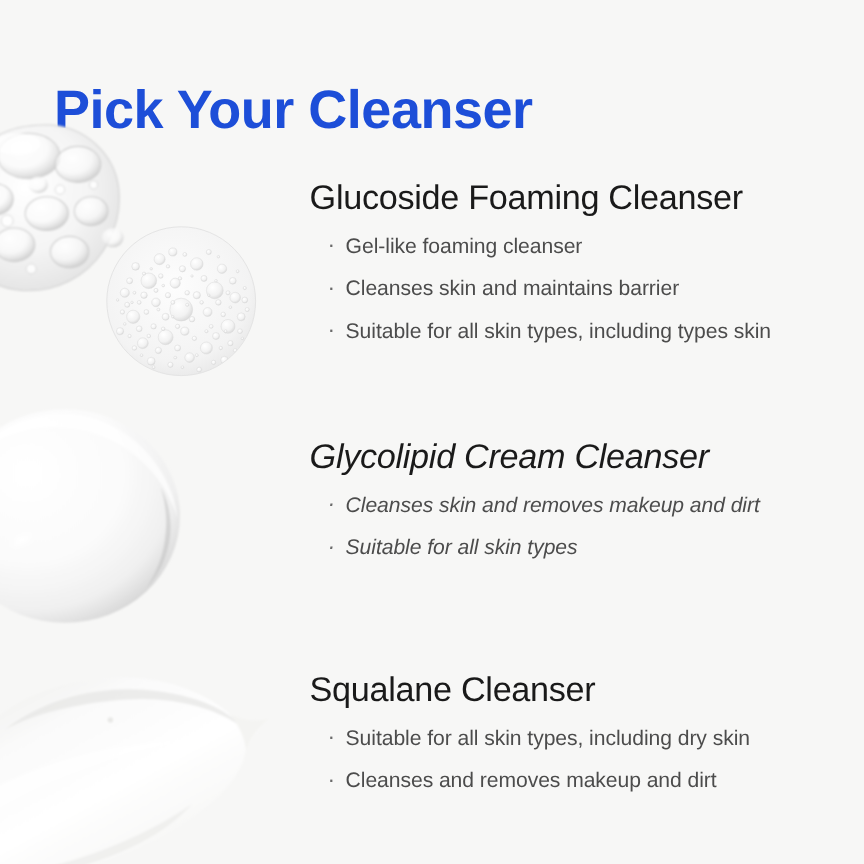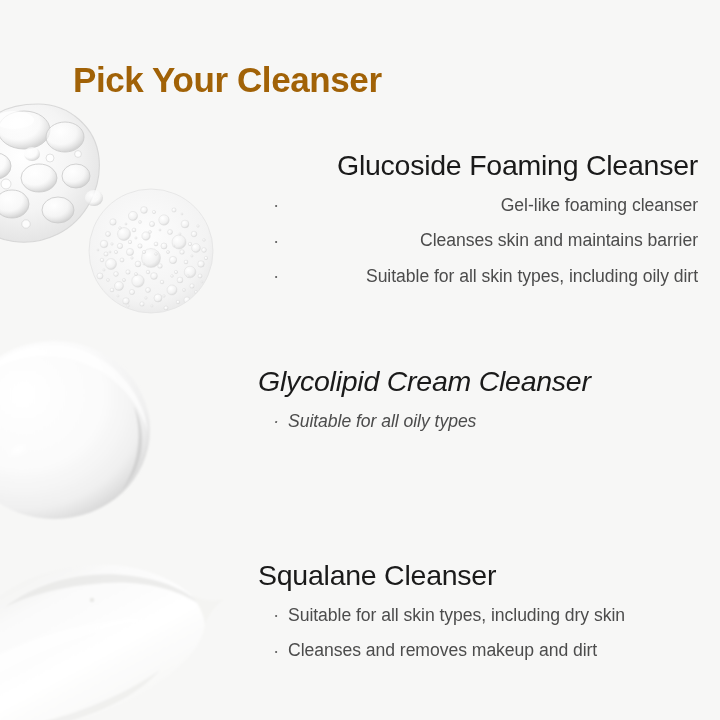--- a/index.html
+++ b/index.html
@@ -22,36 +22,35 @@
     height: 720px;
     background: #f7f7f6;
     overflow: hidden;
   }
 
   
   .page-title {
     position: absolute;
     left: 45px;
     top: 38px;
-    font-size: 35px;
+    font-size: 45px;
     font-weight: 700;
     letter-spacing: -0.4px;
-    color: #a16207;
+    color: #1d4ed8;
     line-height: 1.08;
     white-space: nowrap;
-    margin-left: 28px;
   }
 
   
   .section {
     position: absolute;
     left: 258px;
     width: 440px;
   }
-  .section-1 { top: 150px; text-align: right; }
+  .section-1 { top: 150px; }
   .section-2 { top: 366px; font-style: italic; }
   .section-3 { top: 560px; }
 
   .section-heading {
     font-size: 28.5px;
     font-weight: 400;
     color: #1a1a1a;
     letter-spacing: -0.25px;
     line-height: 1.12;
     margin: 0 0 9px 0;
@@ -337,28 +336,29 @@
         <path d="M60 176 C104 166 152 146 186 122 C160 152 110 172 68 180 Z" fill="#eaeae8" fill-opacity="0.6"></path>
       </g>
     </svg>
   </div>
 
   <div class="section section-1">
     <h2 class="section-heading">Glucoside Foaming Cleanser</h2>
     <ul class="bullet-list">
       <li class="bullet-item">Gel-like foaming cleanser</li>
       <li class="bullet-item">Cleanses skin and maintains barrier</li>
-      <li class="bullet-item">Suitable for all skin types, including oily dirt</li>
+      <li class="bullet-item">Suitable for all skin types, including types skin</li>
     </ul>
   </div>
 
   <div class="section section-2">
     <h2 class="section-heading">Glycolipid Cream Cleanser</h2>
     <ul class="bullet-list">
-      <li class="bullet-item">Suitable for all oily types</li>
+      <li class="bullet-item">Cleanses skin and removes makeup and dirt</li>
+      <li class="bullet-item">Suitable for all skin types</li>
     </ul>
   </div>
 
   <div class="section section-3">
     <h2 class="section-heading">Squalane Cleanser</h2>
     <ul class="bullet-list">
       <li class="bullet-item">Suitable for all skin types, including dry skin</li>
       <li class="bullet-item">Cleanses and removes makeup and dirt</li>
     </ul>
   </div>

